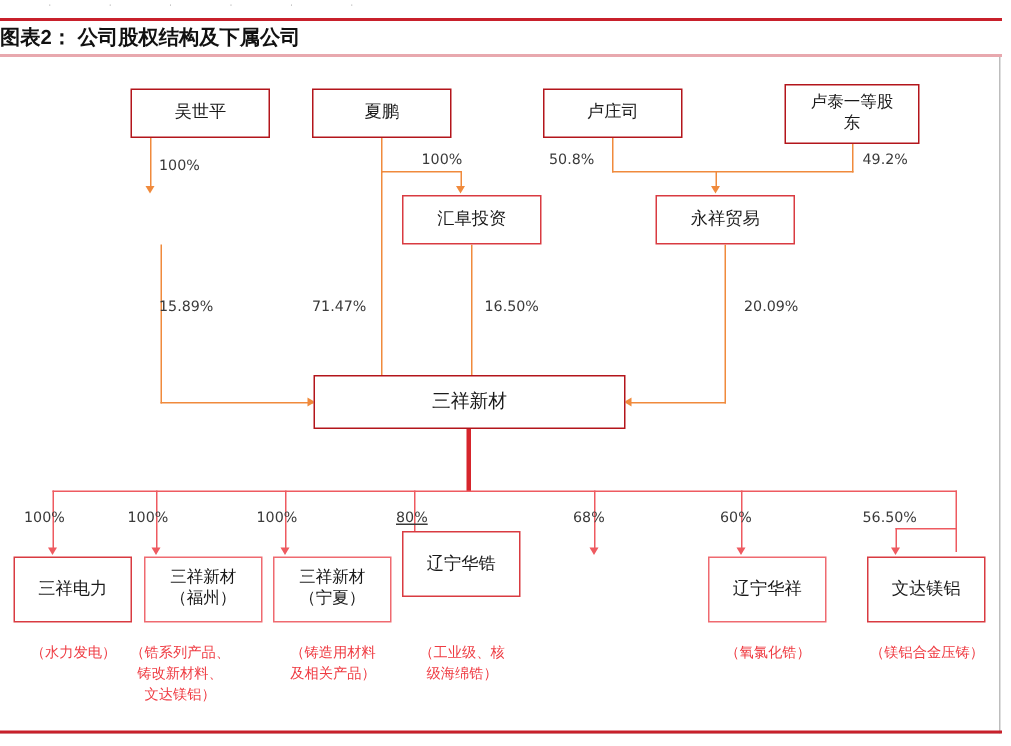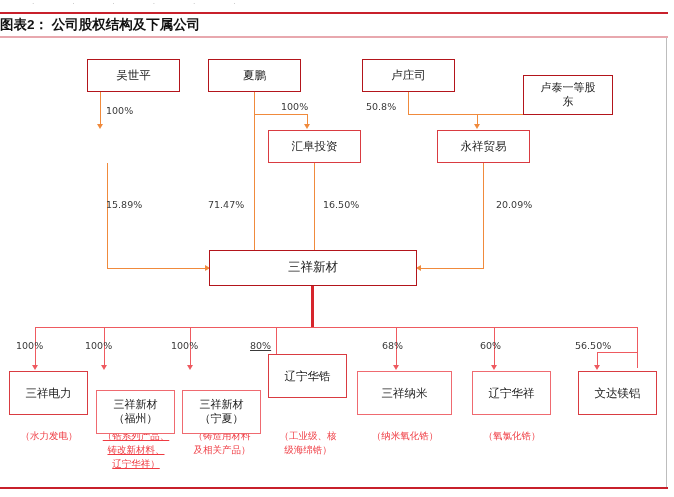--- a/index.html
+++ b/index.html
@@ -19,21 +19,21 @@
     border-right:1px solid #bdbdbd;border-bottom:1px solid #bdbdbd;box-sizing:border-box;}
   .frame-bot{position:absolute;left:0;top:487px;width:668px;height:1.5px;background:#c8202b;}
 
   
   .box{position:absolute;box-sizing:border-box;border:1.3px solid;
     display:flex;align-items:center;justify-content:center;text-align:center;
     font-size:11.5px;color:#1a1a1a;background:#fff;line-height:1.25;z-index:6;}
   .box.dark{border-color:#b3151b;}
   .box.mid{border-color:#d93b41;}
   .box.light{border-color:#ef6a70;}
-  .box.two-line{font-size:11px;margin-top:19px;}
+  .box.two-line{font-size:11px;}
 
   
   .ln{position:absolute;background:#f08a3c;z-index:2;}
   .ln.red{background:#ee5a60;}
   .ln.deep{background:#d6252c;}
   .arw{position:absolute;width:0;height:0;z-index:5;}
   .arw.down{border-left:3.5px solid transparent;border-right:3.5px solid transparent;border-top:5px solid #f08a3c;}
   .arw.down.red{border-top-color:#ee5a60;}
   .arw.right{border-top:3.5px solid transparent;border-bottom:3.5px solid transparent;border-left:5px solid #f08a3c;}
   .arw.left{border-top:3.5px solid transparent;border-bottom:3.5px solid transparent;border-right:5px solid #f08a3c;}
@@ -121,21 +121,21 @@
   <div class="ln red" style="left:104px;top:327px;width:1.3px;height:41px;"></div>
   <div class="arw down red" style="left:101px;top:365px;"></div>
   <div class="pct" style="left:85px;top:340px;">100%</div>
 
   <div class="ln red" style="left:190px;top:327px;width:1.3px;height:41px;"></div>
   <div class="arw down red" style="left:187px;top:365px;"></div>
   <div class="pct" style="left:171px;top:340px;">100%</div>
 
   <div class="ln red" style="left:276px;top:327px;width:1.3px;height:41px;"></div>
   <div class="arw down red" style="left:273px;top:365px;"></div>
-  <div class="pct" style="left:250px;top:340px;text-decoration:underline;">80%</div>
+  <div class="pct" style="left:264px;top:340px;text-decoration:underline;">80%</div>
 
   <div class="ln red" style="left:396px;top:327px;width:1.3px;height:41px;"></div>
   <div class="arw down red" style="left:393px;top:365px;"></div>
   <div class="pct" style="left:382px;top:340px;">68%</div>
 
   <div class="ln red" style="left:494px;top:327px;width:1.3px;height:41px;"></div>
   <div class="arw down red" style="left:491px;top:365px;"></div>
   <div class="pct" style="left:480px;top:340px;">60%</div>
 
   <div class="ln red" style="left:637px;top:327px;width:1.3px;height:41px;"></div>
@@ -151,48 +151,47 @@
     <span>（福州）</span>
   </div>
 
   <div class="box light two-line" style="left:182px;top:371px;width:79px;height:44px;flex-direction:column;">
     <span>三祥新材</span>
     <span>（宁夏）</span>
   </div>
 
   <div class="box mid" style="left:268px;top:354px;width:79px;height:44px;">辽宁华锆</div>
 
-  <div class="box light" style="left:357px;top:371px;width:95px;height:44px;">三祥纳米</div>
 
   <div class="box light" style="left:472px;top:371px;width:79px;height:44px;">辽宁华祥</div>
 
   <div class="box mid" style="left:578px;top:371px;width:79px;height:44px;">文达镁铝</div>
 
   <div class="note" style="left:4px;top:429px;width:90px;">
     <div>（水力发电）</div>
   </div>
 
-  <div class="note" style="left:88px;top:429px;width:96px;text-decoration:underline;">
+  <div class="note" style="left:72px;top:429px;width:96px;">
     <div>（锆系列产品、</div>
     <div>铸改新材料、</div>
-    <div>辽宁华祥）</div>
+    <div>文达镁铝）</div>
   </div>
 
   <div class="note" style="left:264px;top:429px;width:88px;">
     <div>（工业级、核</div>
     <div>级海绵锆）</div>
   </div>
 
   <div class="note" style="left:176px;top:429px;width:92px;">
     <div>（铸造用材料</div>
     <div>及相关产品）</div>
   </div>
 
-  <div class="note" style="left:355px;top:429px;width:100px;">
-    <div>（纳米氧化锆）</div>
-  </div>
 
   <div class="note" style="left:465px;top:429px;width:94px;">
     <div>（氧氯化锆）</div>
   </div>
 
+  <div class="note" style="left:565px;top:429px;width:106px;">
+    <div>（镁铝合金压铸）</div>
+  </div>
 
 </div>
 
 </body></html>

